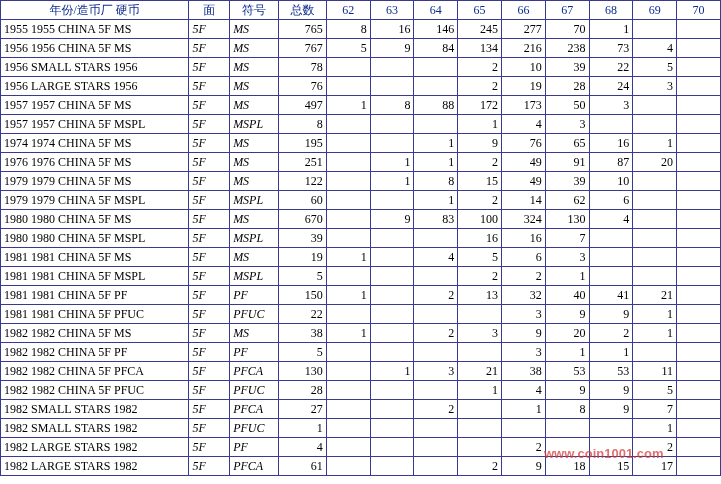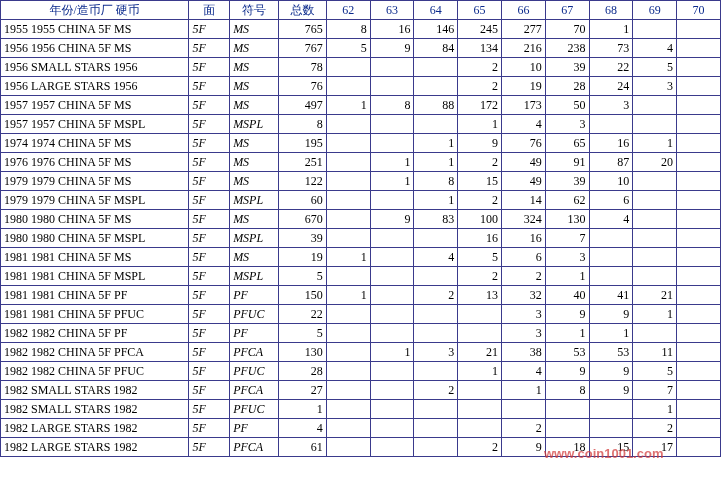--- a/index.html
+++ b/index.html
@@ -332,20 +332,35 @@
           <td class="c-num"></td>
           <td class="c-num"></td>
           <td class="c-num"></td>
           <td class="c-num">3</td>
           <td class="c-num">9</td>
           <td class="c-num">9</td>
           <td class="c-num">1</td>
           <td class="c-num"></td>
         </tr>
         <tr>
+          <td class="c-desc">1982 1982 CHINA 5F MS</td>
+          <td class="c-face">5F</td>
+          <td class="c-mark">MS</td>
+          <td class="c-total">38</td>
+          <td class="c-num">1</td>
+          <td class="c-num"></td>
+          <td class="c-num">2</td>
+          <td class="c-num">3</td>
+          <td class="c-num">9</td>
+          <td class="c-num">20</td>
+          <td class="c-num">2</td>
+          <td class="c-num">1</td>
+          <td class="c-num"></td>
+        </tr>
+        <tr>
           <td class="c-desc">1982 1982 CHINA 5F PF</td>
           <td class="c-face">5F</td>
           <td class="c-mark">PF</td>
           <td class="c-total">5</td>
           <td class="c-num"></td>
           <td class="c-num"></td>
           <td class="c-num"></td>
           <td class="c-num"></td>
           <td class="c-num">3</td>
           <td class="c-num">1</td>

